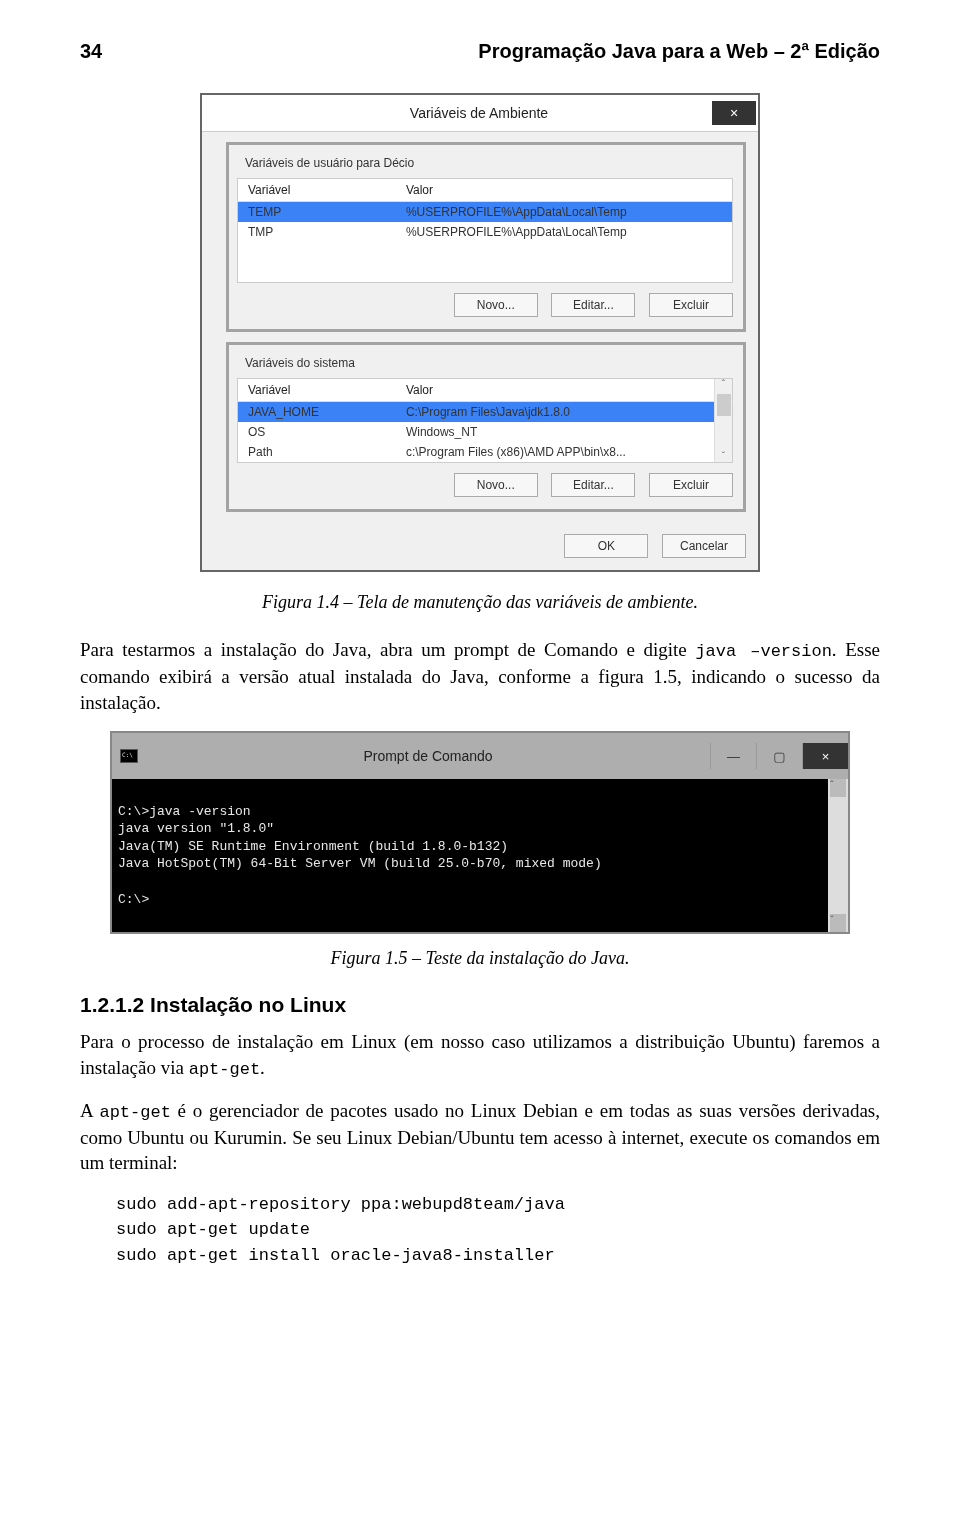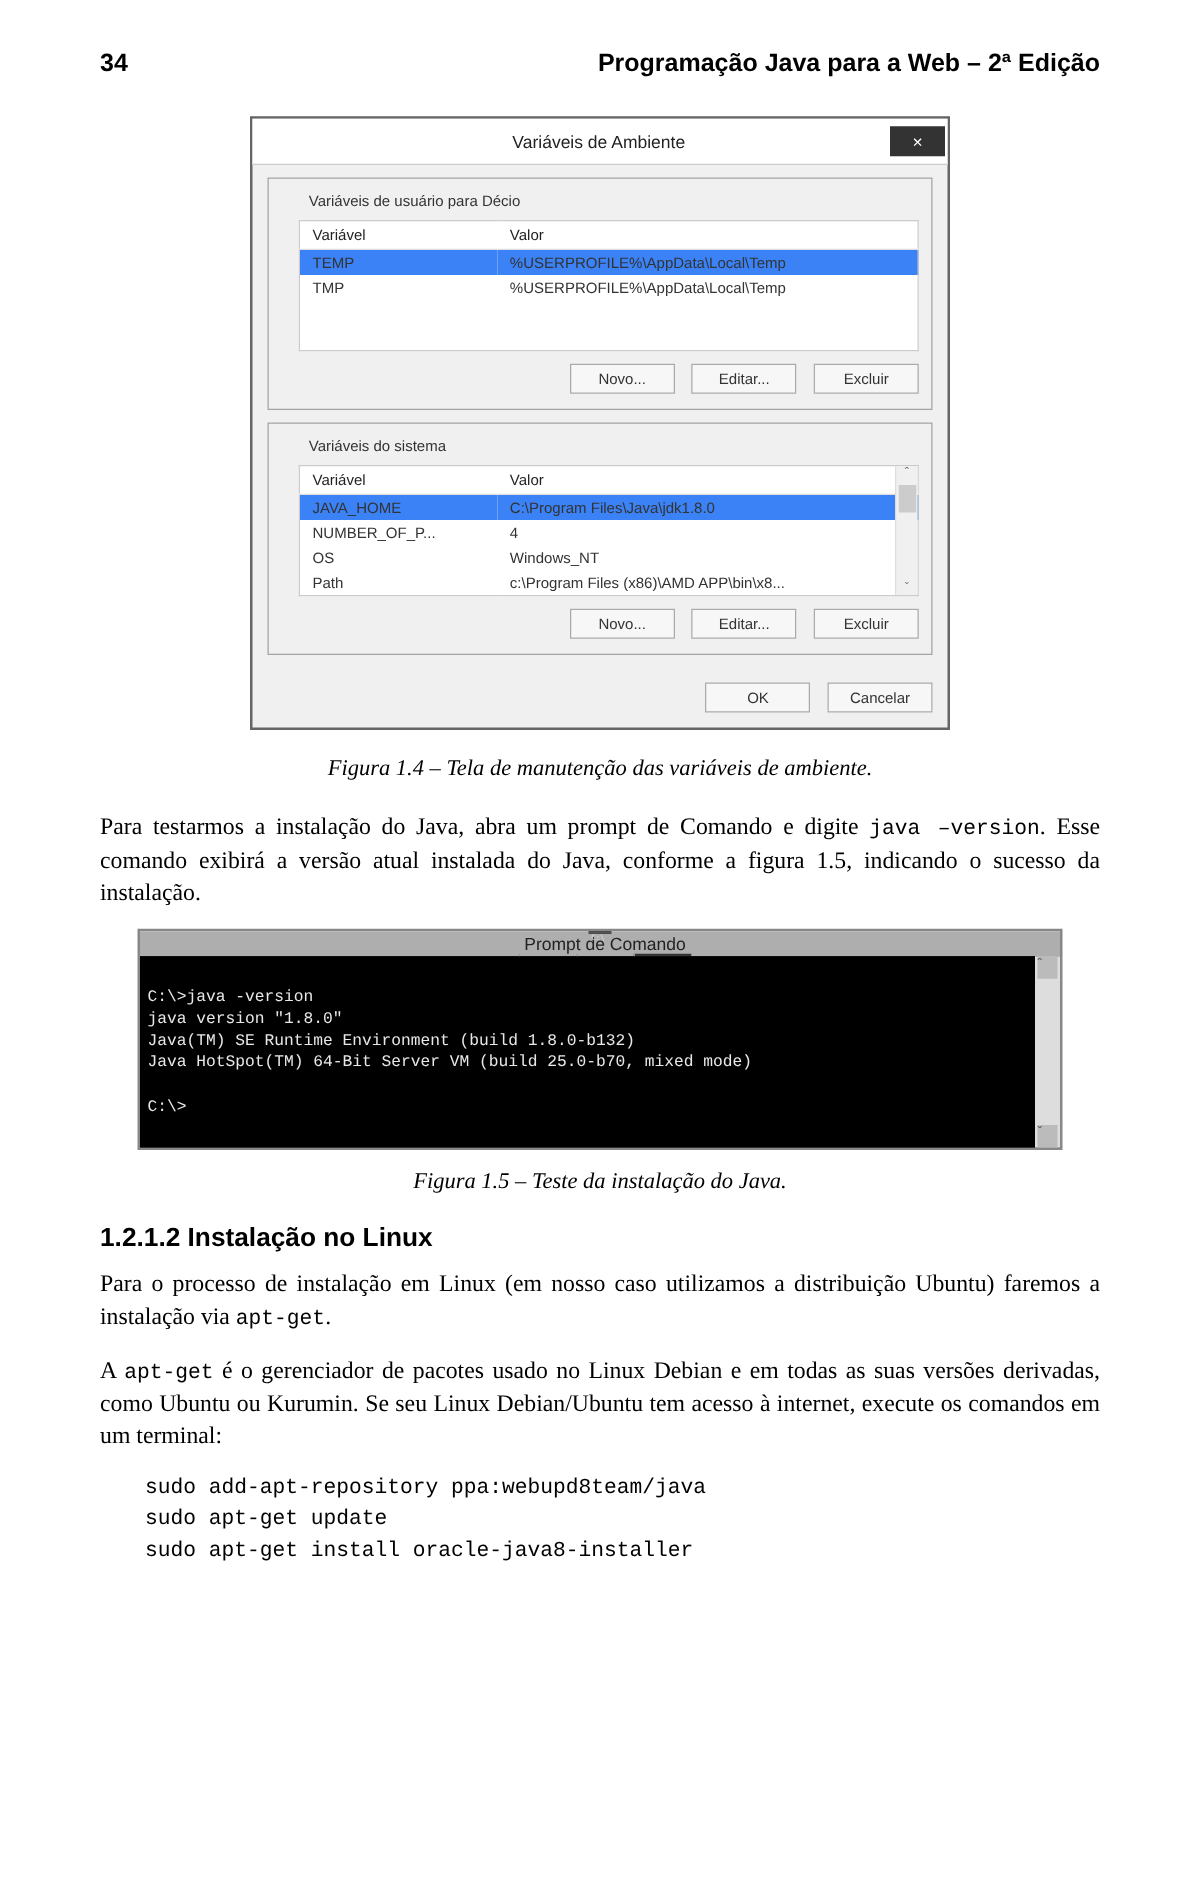--- a/index.html
+++ b/index.html
@@ -39,24 +39,25 @@
   }
   .win-titlebar .title { font-size: 14px; color: #222; flex: 1; text-align: center; }
   .win-close {
     width: 44px; height: 24px;
     background: #333; color: #fff;
     display: flex; align-items: center; justify-content: center;
     font-size: 14px; margin-right: 2px;
   }
   .win-body { padding: 10px 12px 12px 12px; }
   .fieldset {
-    border: 1px solid #a3a3a3;
-    padding: 10px 10px 12px 24px;
+    border: 3px solid #a3a3a3;
+    padding: 10px 10px 12px 8px;
     margin-bottom: 10px;
     background: #f0f0f0;
+    margin-left: 12px;
   }
   .fieldset-legend {
     font-size: 12px;
     margin: -18px 0 8px 4px;
     background: #f0f0f0;
     padding: 0 4px;
     display: inline-block;
   }
   .vars-table {
     width: 100%;
@@ -116,22 +117,21 @@
     width: 740px;
     margin: 8px auto 14px auto;
     border: 2px solid #888;
     font-family: 'Segoe UI', Tahoma, sans-serif;
   }
   .cmd-titlebar {
     background: #aeaeae;
     display: flex;
     align-items: center;
     padding: 0 0 0 8px;
-    height: 20px;
-    flex-direction: column;
+    height: 46px;
   }
   .cmd-icon {
     width: 18px; height: 14px;
     background: #000; border: 1px solid #555;
     margin-right: 8px;
     position: relative;
   }
   .cmd-icon::after { content: 'C:\\'; color: #ddd; font-size: 6px; position: absolute; top: 1px; left: 1px; font-family: monospace; }
   .cmd-title { flex: 1; text-align: center; font-size: 14px; color: #222; }
   .cmd-btns { display: flex; }
@@ -233,24 +233,20 @@
             <th class="col-var">Variável</th>
             <th>Valor</th>
           </tr>
             </thead>
           <tbody>
             <tr class="selected">
               <td>JAVA_HOME</td>
               <td>C:\Program Files\Java\jdk1.8.0</td>
             </tr>
             <tr>
-              <td>NUMBER_OF_P...</td>
-              <td>4</td>
-            </tr>
-            <tr>
               <td>OS</td>
               <td>Windows_NT</td>
             </tr>
             <tr>
               <td>Path</td>
               <td>c:\Program Files (x86)\AMD APP\bin\x8...</td>
             </tr>
           </tbody>
         </table>
         <div class="sys-scroll">

